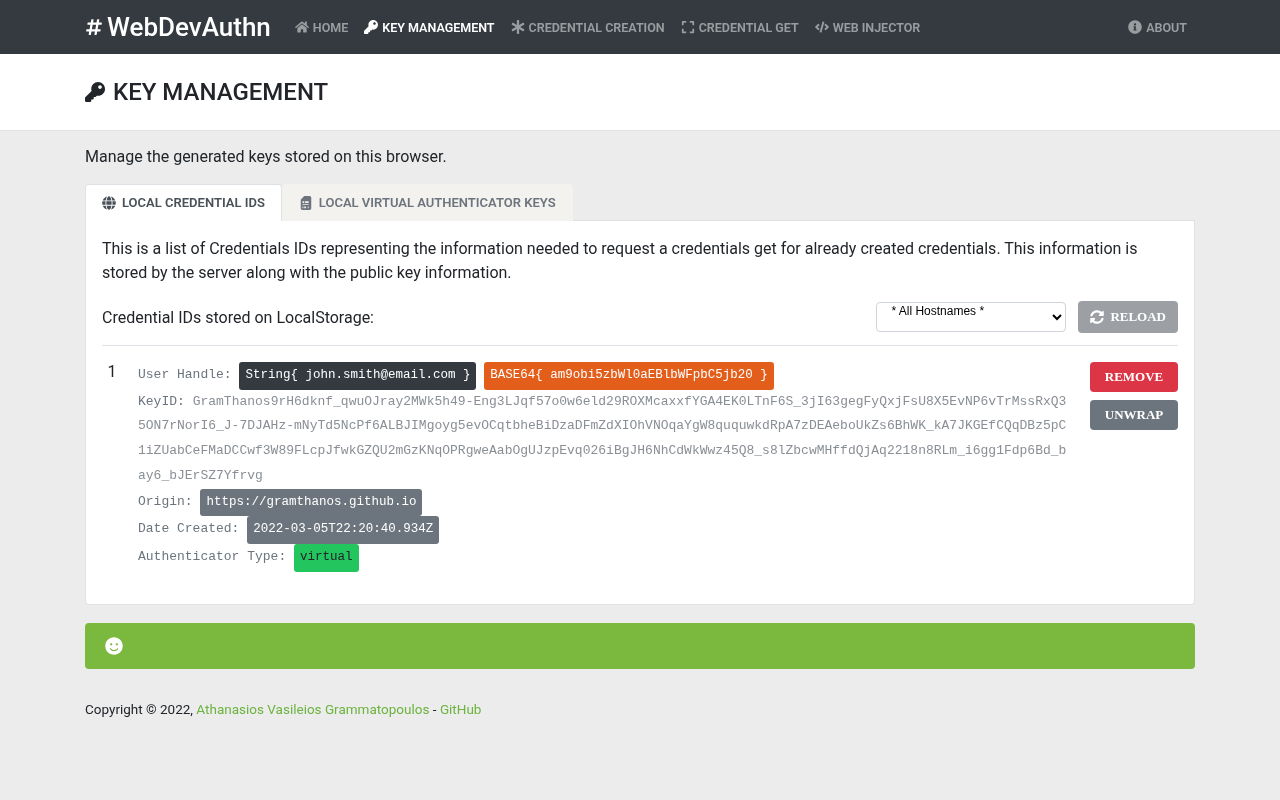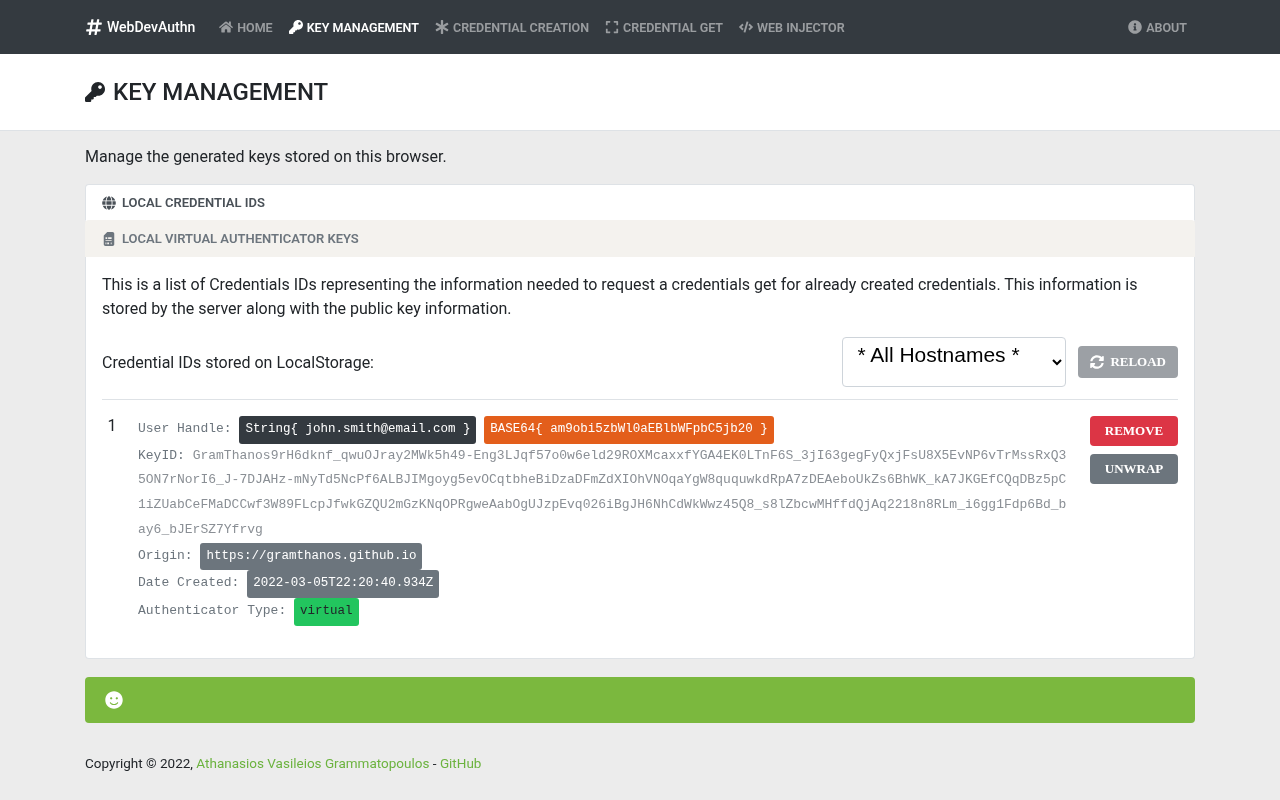--- a/index.html
+++ b/index.html
@@ -20,21 +20,21 @@
   }
   .nav-inner {
     width: 100%;
     max-width: 1110px;
     margin: 0 auto;
     display: flex;
     align-items: center;
   }
   .brand {
     color: #fff;
-    font-size: 14px;
+    font-size: 26px;
     font-weight: 500;
     display: flex;
     align-items: center;
     gap: 4px;
     margin-right: 16px;
     cursor: pointer;
   }
   .nav-links { display: flex; align-items: flex-start; flex: 1; }
   .nav-link {
     color: rgba(255,255,255,0.5);
@@ -71,21 +71,20 @@
   .container {
     max-width: 1110px;
     margin: 0 auto;
     padding: 16px 0;
   }
   .intro { font-size: 16px; color: #212529; margin-bottom: 18px; }
   
   .tabs {
     display: flex;
     border-bottom: 1px solid #dee2e6;
-    flex-direction: column;
   }
   .tab {
     padding: 10px 16px;
     font-size: 13px;
     font-weight: 600;
     color: #6c757d;
     cursor: pointer;
     border: 1px solid transparent;
     border-top-left-radius: 4px;
     border-top-right-radius: 4px;
@@ -113,25 +112,25 @@
   .tab-row {
     display: flex;
     align-items: center;
     gap: 12px;
     border-bottom: 1px solid #dee2e6;
     padding-bottom: 12px;
     margin-bottom: 12px;
   }
   .listing-label { flex: 1; font-size: 16px; }
   .select {
-    height: 50px;
+    height: 30px;
     border: 1px solid #ced4da;
     border-radius: 4px;
     background: #fff;
-    font-size: 21px;
+    font-size: 12px;
     padding: 0 28px 16px 10px;
     min-width: 190px;
     cursor: pointer;
   }
   .btn {
     display: inline-flex;
     align-items: center;
     gap: 6px;
     border: none;
     border-radius: 4px;

